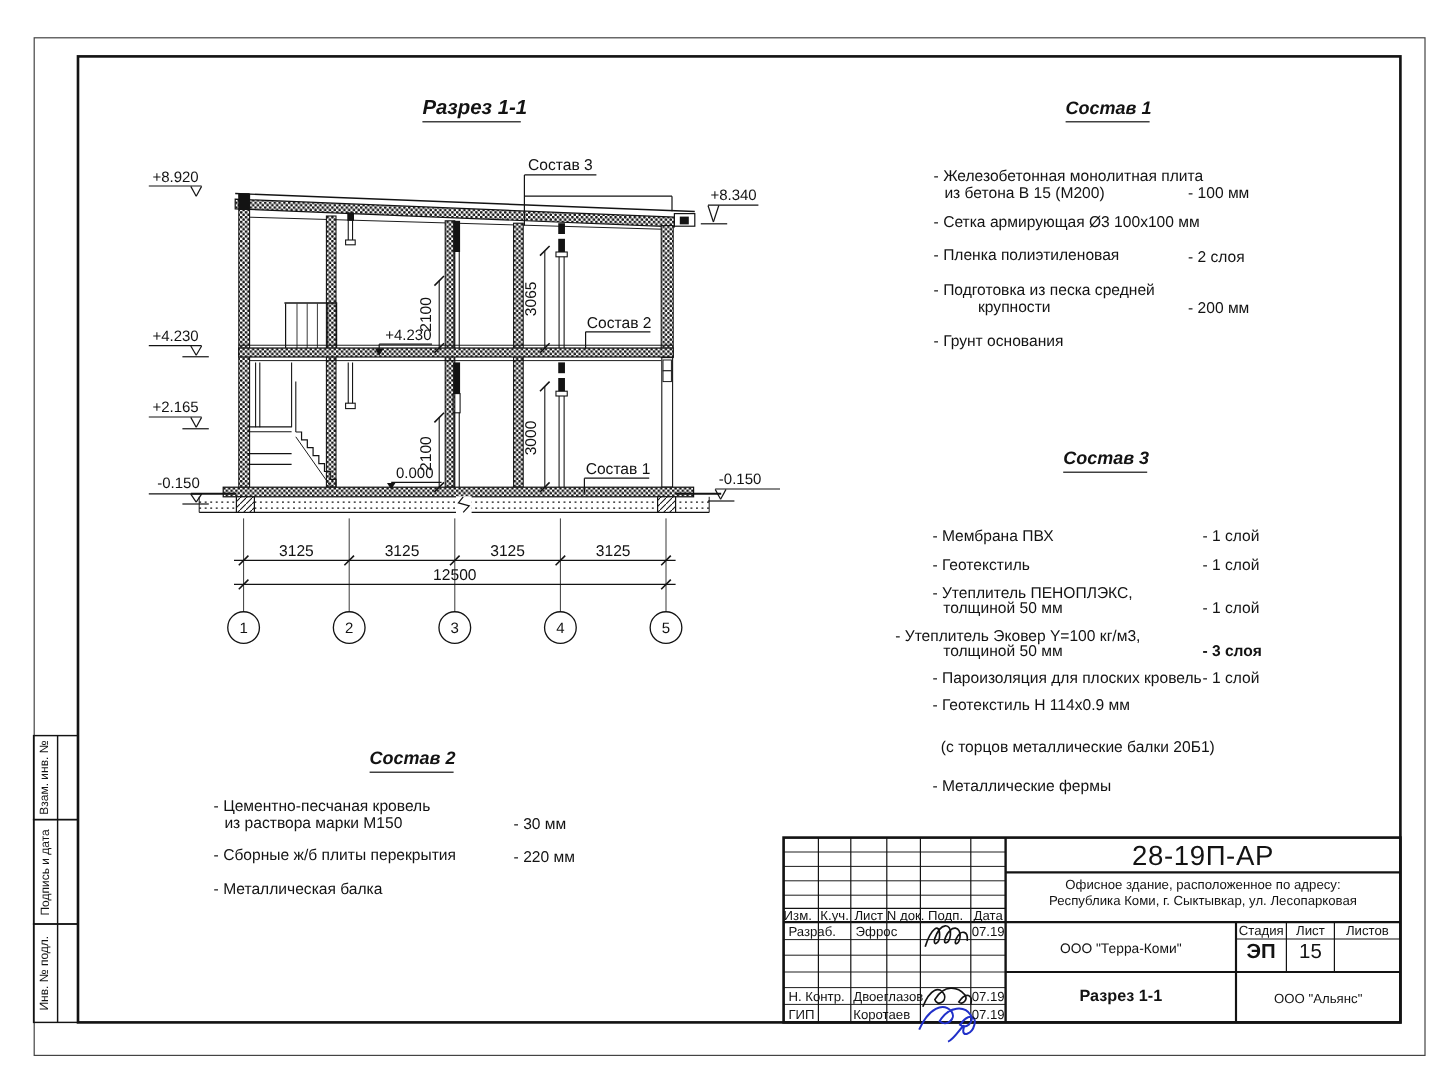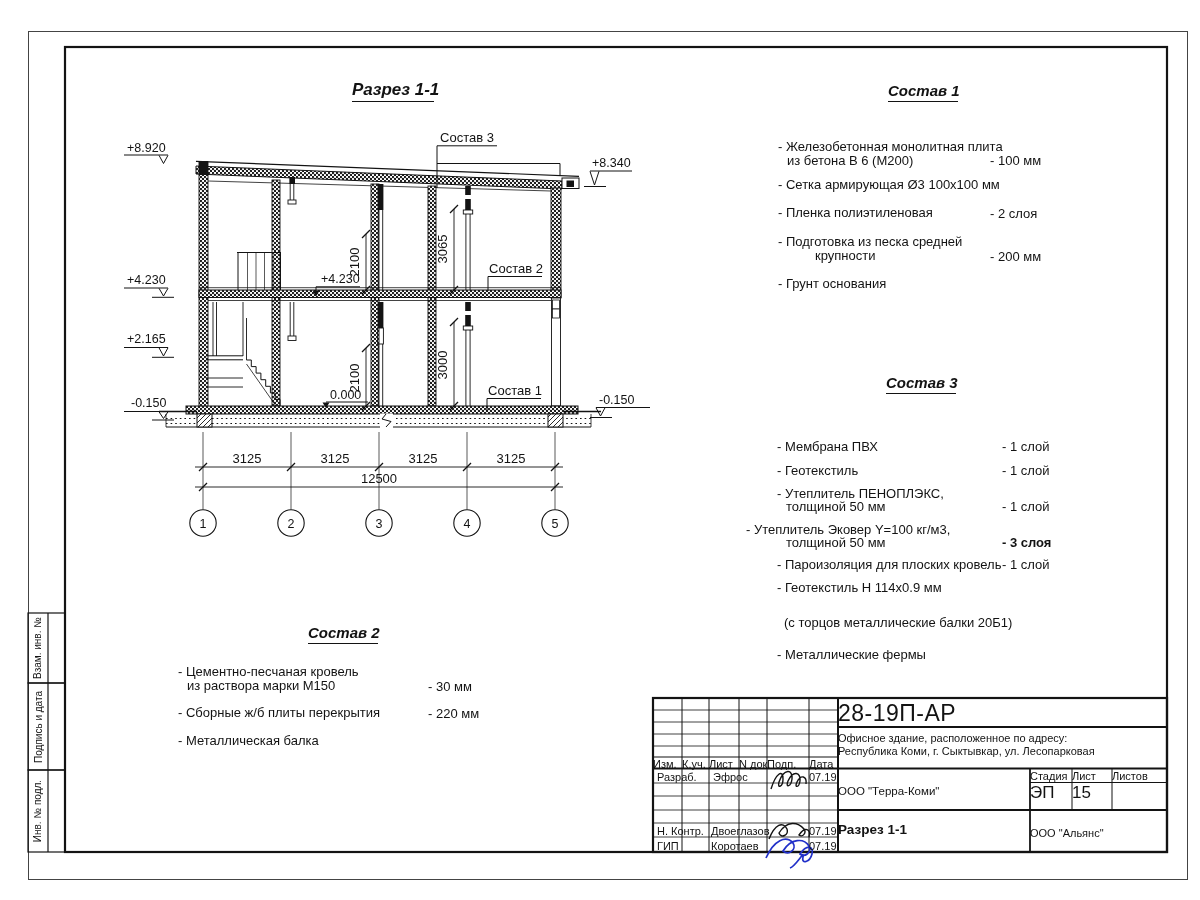--- a/index.html
+++ b/index.html
@@ -2,21 +2,21 @@
 <html><head>
 <meta charset="utf-8">
 <style>
   html,body{margin:0;padding:0;background:#fff;}
   #page{position:relative;width:1200px;height:900px;background:#ffffff;overflow:hidden;
         font-family:"Liberation Sans",sans-serif;color:#131313;}
   svg{position:absolute;left:0;top:0;}
   svg text{font-family:"Liberation Sans",sans-serif;fill:#131313;}
   .tx{position:absolute;white-space:nowrap;font:13px/14px "Liberation Sans",sans-serif;color:#131313;}
   .sm{font-size:11px;line-height:12px;}
-  .ctr{text-align:left;}
+  .ctr{text-align:center;}
   .hd{font:600 italic 15px/16px "Liberation Sans",sans-serif;border-bottom:1.4px solid #131313;
       text-align:center;padding-bottom:2px;}
   .big-title{font:600 italic 17px/18px "Liberation Sans",sans-serif;border-bottom:1.4px solid #131313;
       text-align:center;padding-bottom:2px;}
   .rot{transform:rotate(-90deg);text-align:center;font-size:10px;line-height:14px;}
 </style>
 </head>
 <body>
 
 <div id="page">
@@ -272,21 +272,21 @@
     <path stroke="#131313" stroke-width="1.4" d="M771,789 C776,773 783,769 783,779 C783,787 777,789 779,782 C784,768 793,769 792,779 C791,787 785,788 788,781 C793,770 801,772 800,781 C799,788 794,788 797,782 C801,774 807,776 806,784"></path>
     <path stroke="#131313" stroke-width="1.4" d="M769,839 C775,824 783,821 787,829 C789,835 781,839 779,833 C787,820 798,822 804,829 C807,833 802,838 799,835 C805,826 811,829 809,837"></path>
     <path stroke="#2130c9" stroke-width="1.7" d="M766,858 C774,840 786,835 793,843 C797,849 789,856 783,851 C791,838 804,838 809,846 C812,852 805,858 800,854 C807,844 814,846 812,854 C810,862 801,865 803,857 C805,849 796,866 790,868"></path>
   </g>
 </svg>
 
 <div class="tx big-title" style="left:352px;top:81px;width:82px;">Разрез 1-1</div>
 
 <div class="tx hd" style="left:888px;top:83px;width:70px;">Состав 1</div>
 <div class="tx" style="left:778px;top:140px;">- Железобетонная  монолитная плита</div>
-<div class="tx" style="left:787px;top:154px;">из бетона В 6 (М200)</div>
+<div class="tx" style="left:787px;top:154px;">из бетона В 15 (М200)</div>
 <div class="tx" style="left:990px;top:154px;">- 100 мм</div>
 <div class="tx" style="left:778px;top:178px;">- Сетка армирующая Ø3 100х100 мм</div>
 <div class="tx" style="left:778px;top:206px;">- Пленка полиэтиленовая</div>
 <div class="tx" style="left:990px;top:207px;text-align:right;">-  2 слоя</div>
 <div class="tx" style="left:778px;top:235px;">- Подготовка из песка средней</div>
 <div class="tx" style="left:787px;top:249px;padding-left:28px;">крупности</div>
 <div class="tx" style="left:990px;top:250px;">- 200 мм</div>
 <div class="tx" style="left:778px;top:277px;">- Грунт основания</div>
 
 <div class="tx hd" style="left:886px;top:375px;width:70px;">Состав 3</div>
@@ -331,21 +331,21 @@
 <div class="tx sm" style="left:711px;top:840px;">Коротаев</div>
 <div class="tx sm ctr" style="left:809px;top:840px;width:29px;">07.19</div>
 
 <div class="tx ctr" style="left:838px;top:701px;width:329px;font-size:23px;line-height:24px;letter-spacing:0.5px;">28-19П-АР</div>
 <div class="tx sm ctr" style="left:838px;top:732px;width:329px;">Офисное здание, расположенное по адресу:</div>
 <div class="tx sm ctr" style="left:838px;top:745px;width:329px;">Республика Коми, г. Сыктывкар, ул. Лесопарковая</div>
 <div class="tx ctr" style="left:838px;top:784px;width:192px;font-size:11.5px;">ООО "Терра-Коми"</div>
 <div class="tx sm ctr" style="left:1030px;top:770px;width:42px;">Стадия</div>
 <div class="tx sm ctr" style="left:1072px;top:770px;width:40px;">Лист</div>
 <div class="tx sm ctr" style="left:1112px;top:770px;width:55px;">Листов</div>
-<div class="tx ctr" style="left:1030px;top:786px;width:42px;font-size:17px;">ЭП</div>
+<div class="tx ctr" style="left:1030px;top:786px;width:42px;font-size:17px;font-weight:bold;">ЭП</div>
 <div class="tx ctr" style="left:1072px;top:786px;width:40px;font-size:17px;">15</div>
 <div class="tx ctr" style="left:1112px;top:786px;width:55px;font-size:17px;"></div>
 <div class="tx ctr" style="left:838px;top:823px;width:192px;font-size:13.5px;font-weight:600;">Разрез 1-1</div>
 <div class="tx ctr" style="left:1030px;top:826px;width:137px;font-size:11px;">ООО "Альянс"</div>
 
 <div class="tx rot" style="left:3px;top:641px;width:70px;">Взам. инв. №</div>
 <div class="tx rot" style="left:-5.5px;top:719.5px;width:87px;">Подпись и дата</div>
 <div class="tx rot" style="left:-3px;top:804px;width:82px;">Инв. № подл.</div>
 
 </div>

